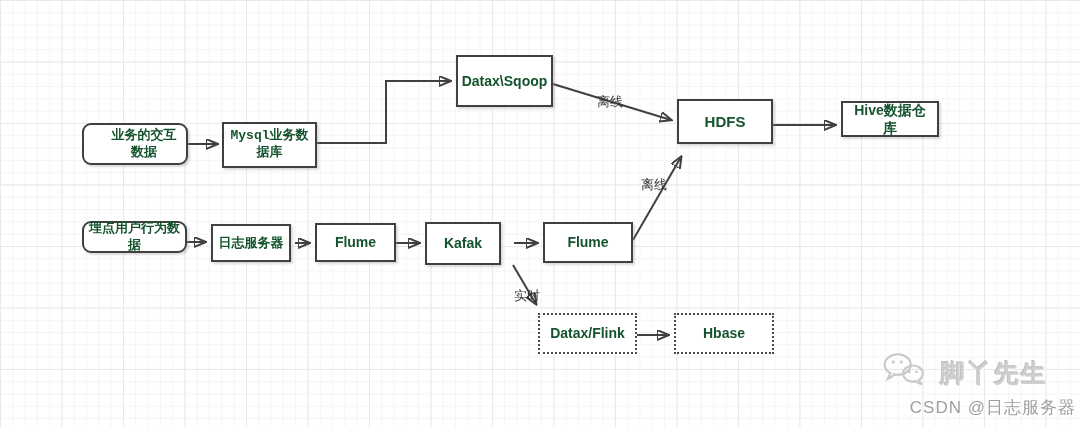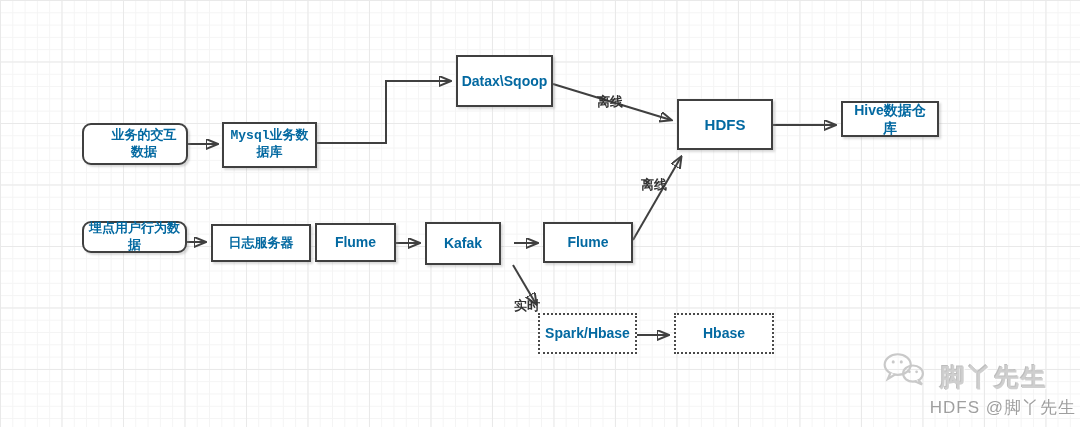--- a/index.html
+++ b/index.html
@@ -17,50 +17,50 @@
       linear-gradient(to right,#f4f4f4 1px,transparent 1px),
       linear-gradient(to bottom,#f4f4f4 1px,transparent 1px);
     background-size:61.5px 61.5px,61.5px 61.5px,12.3px 12.3px,12.3px 12.3px;
   }
   .edges{position:absolute;left:0;top:0;width:1080px;height:427px;pointer-events:none;}
   .edges path{stroke:#404040;stroke-width:2;fill:none;}
   .node{
     position:absolute;box-sizing:border-box;
     background:#ffffff;border:2px solid #404040;
     display:flex;align-items:center;justify-content:center;
-    text-align:center;font-weight:bold;color:#0369a1;
+    text-align:center;font-weight:bold;color:#14532d;
     font-size:13px;line-height:1.3;padding:2px 5px;
     box-shadow:2px 2px 2px rgba(150,150,150,0.35);
   }
   .node.rounded{border-radius:9px;}
   .node.dotted{border:2px dotted #4a4a4a;box-shadow:none;}
   .edge-label{
-    position:absolute;font-size:13px;color:#333333;font-weight:bold;
+    position:absolute;font-size:13px;color:#333333;font-weight:normal;
     white-space:nowrap;
   }
   
   #n-biz     {left:82px;  top:123px; width:106px; height:42px;padding-left:23px;}
   #n-mysql   {left:222px; top:122px; width:95px;  height:46px;font-family:Liberation Mono, monospace;}
   #n-datax   {left:456px; top:55px;  width:97px;  height:52px; font-size:14px;}
-  #n-hdfs    {left:677px; top:99px;  width:96px;  height:51px; font-size:15px;}
+  #n-hdfs    {left:677px; top:99px;  width:96px;  height:45px; font-size:15px;}
   #n-hive    {left:841px; top:101px; width:98px;  height:36px; font-size:14px;}
   #n-user    {left:82px;  top:221px; width:105px; height:32px;}
-  #n-log     {left:211px; top:224px; width:100px;  height:38px;}
+  #n-log     {left:211px; top:224px; width:80px;  height:38px;}
   #n-flume1  {left:315px; top:223px; width:81px;  height:39px; font-size:14px;}
   #n-kafak   {left:425px; top:222px; width:76px;  height:43px; font-size:14px;}
   #n-flume2  {left:543px; top:222px; width:90px;  height:41px; font-size:14px;}
   #n-spark   {left:538px; top:313px; width:99px;  height:41px; font-size:14px;}
   #n-hbase   {left:674px; top:313px; width:100px; height:41px; font-size:14px;}
   #lbl-offline1{left:597px; top:93px;}
   #lbl-offline2{left:641px; top:176px;}
-  #lbl-realtime{left:514px; top:297px;}
+  #lbl-realtime{left:514px; top:287px;}
   
   .watermark{position:absolute;right:4px;bottom:8px;text-align:right;}
   .wm-line1{
-    display:flex;align-items:flex-end;justify-content:flex-end;
+    display:flex;align-items:center;justify-content:flex-end;
     margin-right:28px;gap:14px;
     color:#cfcfcf;font-size:25px;font-weight:bold;letter-spacing:2px;
     text-shadow:-1px -1px 0 #bdbdbd,1px 1px 1px #ffffff;
   }
   .wm-line2{
     margin-top:2px;color:#9f9f9f;font-size:17px;letter-spacing:1px;
     text-shadow:1px 1px 0 #ffffff;
   }
   .wm-icon{display:inline-block;}
 </style>
@@ -91,21 +91,21 @@
   <div class="node rounded" id="n-biz">业务的交互数据</div>
   <div class="node" id="n-mysql">Mysql业务数据库</div>
   <div class="node" id="n-datax">Datax\Sqoop</div>
   <div class="node" id="n-hdfs">HDFS</div>
   <div class="node" id="n-hive">Hive数据仓库</div>
   <div class="node rounded" id="n-user">埋点用户行为数据</div>
   <div class="node" id="n-log">日志服务器</div>
   <div class="node" id="n-flume1">Flume</div>
   <div class="node" id="n-kafak">Kafak</div>
   <div class="node" id="n-flume2">Flume</div>
-  <div class="node dotted" id="n-spark">Spark/Hbase</div>
+  <div class="node dotted" id="n-spark">Datax/Flink</div>
   <div class="node dotted" id="n-hbase">Hbase</div>
 
   <div class="edge-label" id="lbl-offline1">离线</div>
   <div class="edge-label" id="lbl-offline2">离线</div>
   <div class="edge-label" id="lbl-realtime">实时</div>
 
   <div class="watermark">
     <div class="wm-line1">
       <span class="wm-icon">
         <svg width="44" height="36" viewBox="0 0 48 40" fill="none">
@@ -114,16 +114,16 @@
           <ellipse cx="34" cy="24" rx="11" ry="9" stroke="#c9c9c9" stroke-width="2.4"></ellipse>
           <path d="M40 31 L44 36 L36 32.5" stroke="#c9c9c9" stroke-width="2.4" fill="#ffffff"></path>
           <circle cx="12" cy="11" r="1.7" fill="#c9c9c9"></circle>
           <circle cx="21" cy="11" r="1.7" fill="#c9c9c9"></circle>
           <circle cx="30" cy="22" r="1.5" fill="#c9c9c9"></circle>
           <circle cx="38" cy="22" r="1.5" fill="#c9c9c9"></circle>
         </svg>
       </span>
       <span>脚丫先生</span>
     </div>
-    <div class="wm-line2">HDFS @脚丫先生</div>
+    <div class="wm-line2">CSDN @日志服务器</div>
   </div>
 
 </div>
 
 </body></html>

